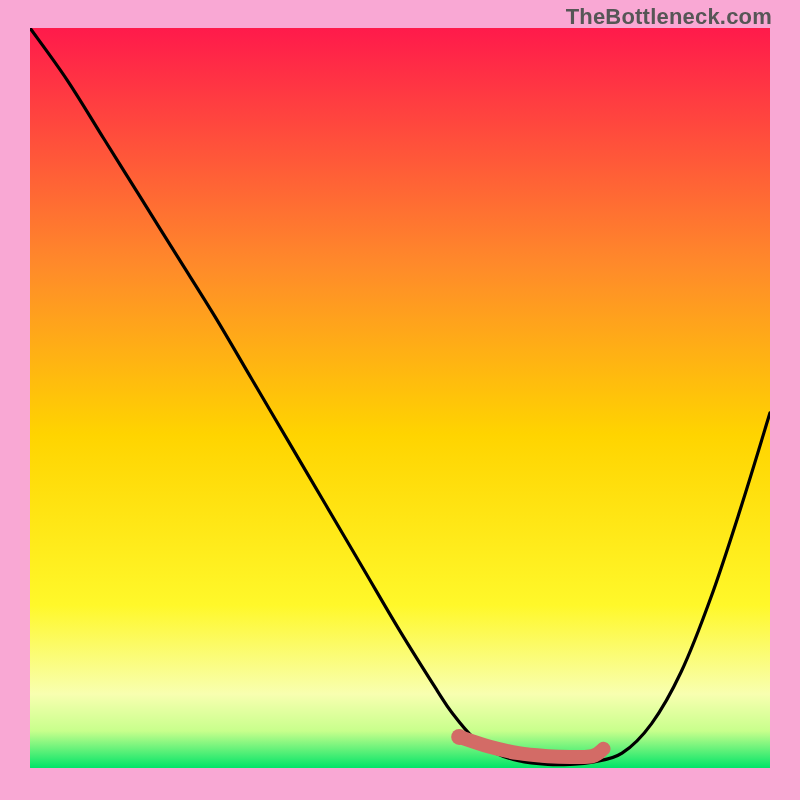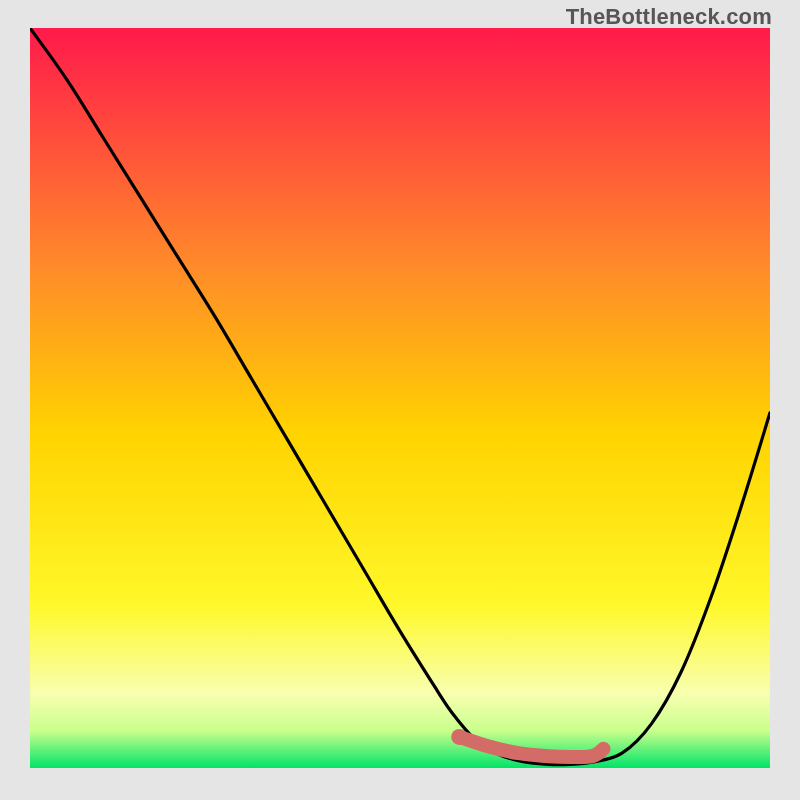--- a/index.html
+++ b/index.html
@@ -1,21 +1,21 @@
 <!DOCTYPE html>
 <html><head>
 <meta charset="utf-8">
 <style>
   * { margin: 0; padding: 0; box-sizing: border-box; }
   html, body { width: 800px; height: 800px; overflow: hidden; background: #000; }
   .wrap {
     position: relative;
     width: 800px;
     height: 800px;
-    background: #e5e5e5;
+    background: #f9a8d4;
   }
   .attribution {
     position: absolute;
     top: 4px;
     right: 28px;
     font-family: Arial, Helvetica, sans-serif;
     font-size: 22px;
     font-weight: bold;
     color: #565656;
     letter-spacing: 0.2px;

